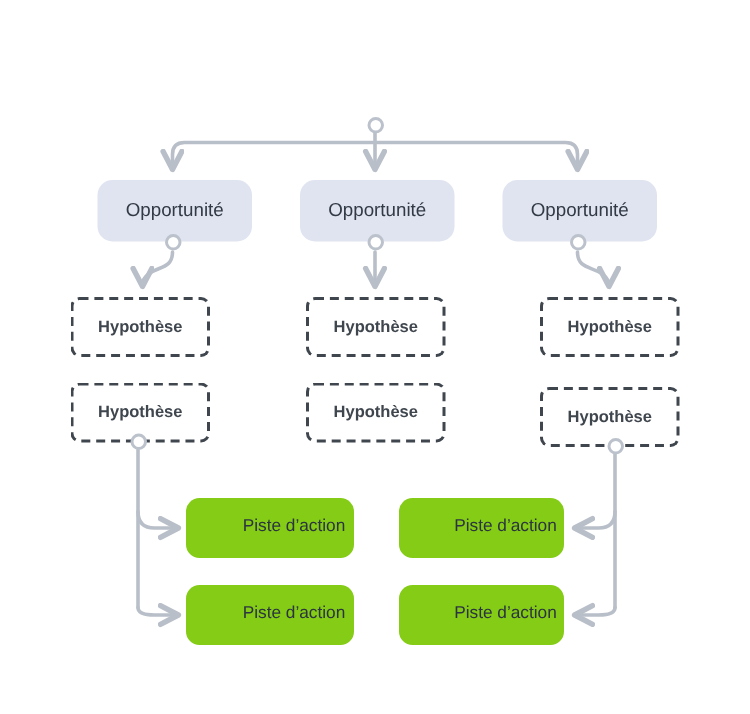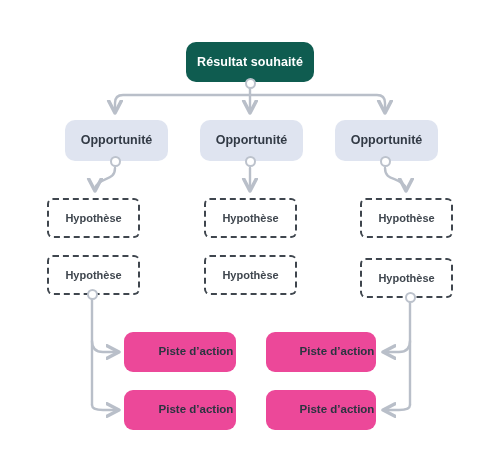--- a/index.html
+++ b/index.html
@@ -24,38 +24,38 @@
     border-radius:10px;
     font-size:12.5px;
     font-weight:700;
     letter-spacing:.1px;
   }
   .node-opportunity{
     background:#DFE4F0;
     color:#323A45;
     border-radius:10px;
     font-size:12.5px;
-    font-weight:700;
+    font-weight:400;
     text-align:center;
   }
   .node-hypothesis{
     background:transparent;
     color:#3F464E;
     border:2px dashed #3F464E;
     border-radius:6px;
     font-size:11px;
     font-weight:700;
     text-align:center;
   }
   .node-action{
-    background:#ec4899;
+    background:#84cc16;
     color:#2B3440;
     border-radius:9px;
     font-size:11.5px;
-    font-weight:700;
+    font-weight:400;
     padding-left:32px;
   }
   .dot{
     position:absolute;
     width:11px;height:11px;
     border-radius:50%;
     background:#ffffff;
     border:2px solid #BCC2CC;
     box-sizing:border-box;
   }
@@ -89,23 +89,20 @@
       <path d="M92,300 L92,405"></path>
       <path d="M92,341 Q92,352 103,352 L118,352" marker-end="url(#arw)"></path>
       <path d="M92,405 Q92,410 103,410 L118,410" marker-end="url(#arw)"></path>
 
       <path d="M410,303 L410,405"></path>
       <path d="M410,341 Q410,352 399,352 L384,352" marker-end="url(#arw)"></path>
       <path d="M410,405 Q410,410 399,410 L384,410" marker-end="url(#arw)"></path>
     </g>
   </svg>
 
-  <div class="node node-goal" style="left:186px;top:42px;width:128px;height:40px;">
-    <span>Résultat souhaité</span>
-  </div>
   <div class="dot" style="left:244.5px;top:78px;"></div>
 
   <div class="node node-opportunity" style="left:65px;top:120px;width:103px;height:41px;">
     <span>Opportunité</span>
   </div>
   <div class="dot" style="left:109.5px;top:156px;"></div>
 
   <div class="node node-opportunity" style="left:200px;top:120px;width:103px;height:41px;">
     <span>Opportunité</span>
   </div>

